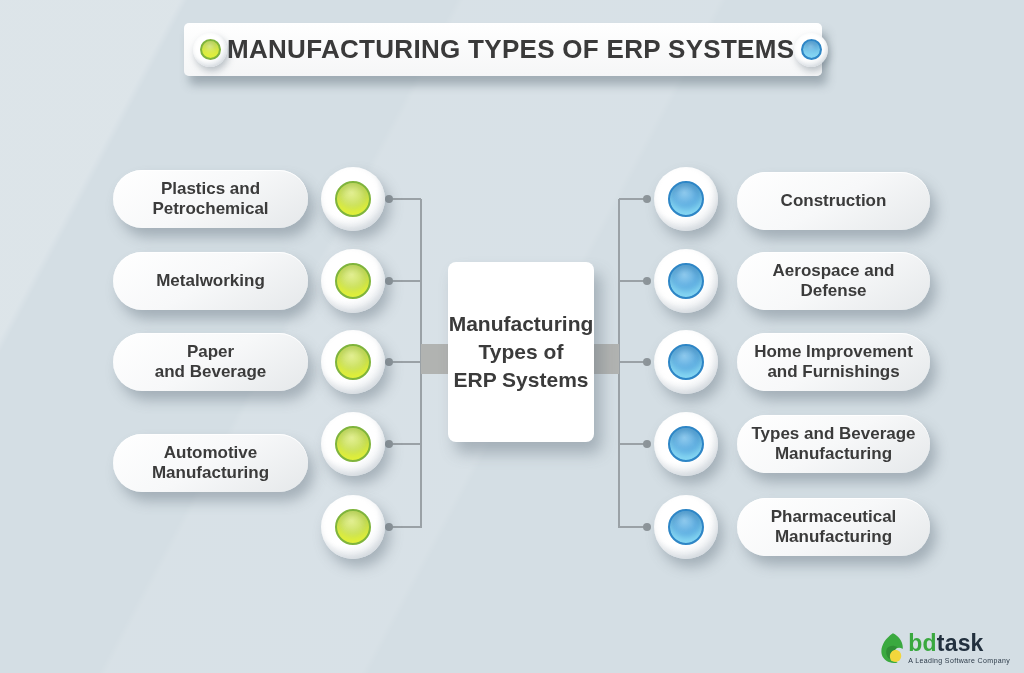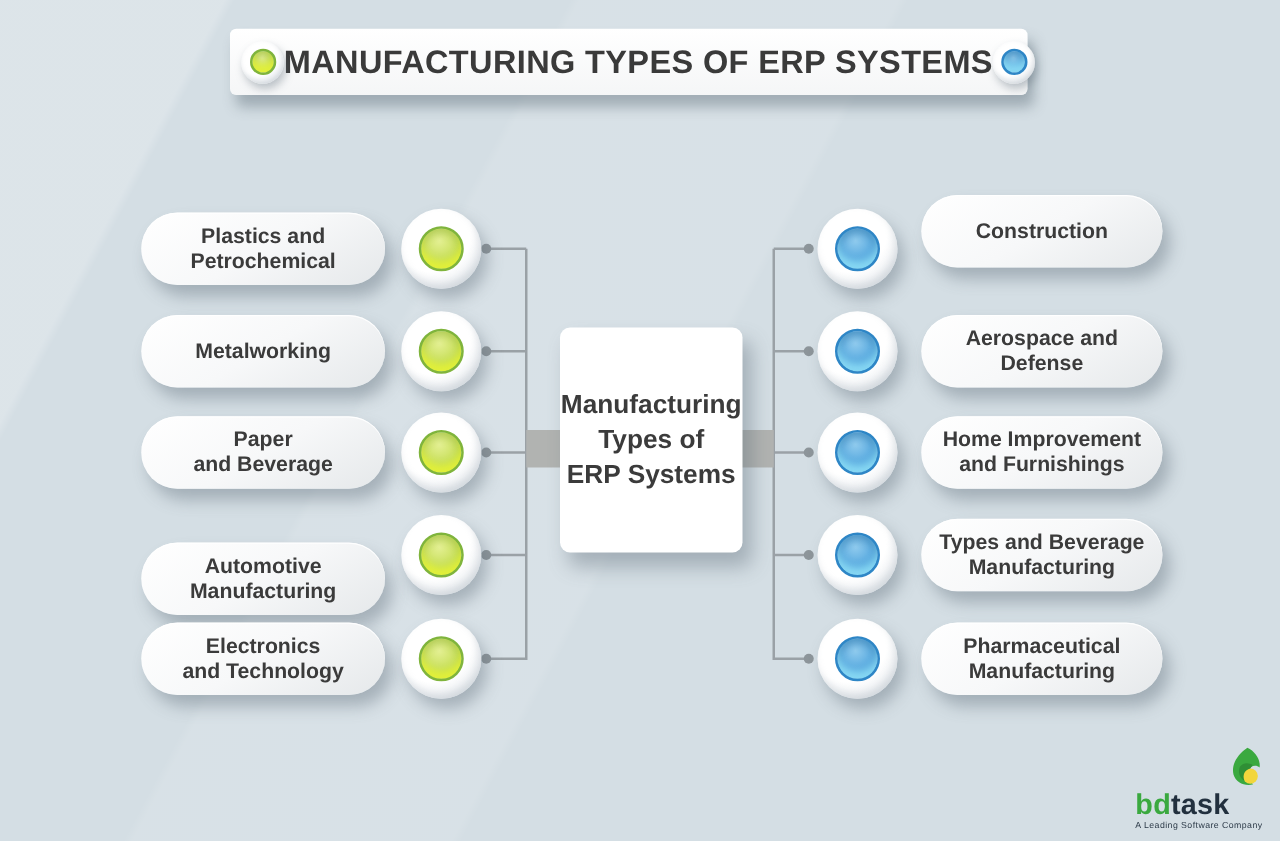--- a/index.html
+++ b/index.html
@@ -77,21 +77,21 @@
     background:#ffffff;border-radius:8px;
     box-shadow:7px 11px 15px rgba(95,110,122,0.42);
     display:flex;align-items:center;justify-content:center;z-index:3;
   }
   .center-box span{
     text-align:center;font-weight:bold;font-size:21px;line-height:1.32;
     color:#3b3b3b;white-space:pre-line;
   }
 
   
-  .logo{position:absolute;right:14px;bottom:9px;display:flex;align-items:flex-end;gap:3px;z-index:5;flex-direction:column;}
+  .logo{position:absolute;right:14px;bottom:9px;display:flex;align-items:flex-end;gap:3px;z-index:5;}
   .logo-flame{display:block;}
   .logo-text{display:flex;flex-direction:column;align-items:flex-start;line-height:1;}
   .brand{font-size:23px;font-weight:bold;letter-spacing:0.2px;}
   .brand .g{color:#3aa93f;}
   .brand .d{color:#22303e;}
   .tagline{font-size:7px;color:#2b3947;letter-spacing:0.35px;margin-top:2px;}
 </style>
 </head>
 <body>
 
@@ -147,24 +147,20 @@
       <span>Metalworking</span>
     </div>
   <div class="pill left" style="top:333px">
       <span>Paper
 and Beverage</span>
     </div>
   <div class="pill left" style="top:434px">
       <span>Automotive
 Manufacturing</span>
     </div>
-  <div class="pill left" style="top:498px">
-      <span>Electronics
-and Technology</span>
-    </div>
 
   <div class="node" style="left:321px;top:167px">
       <div class="core green"></div>
     </div>
   <div class="node" style="left:321px;top:249px">
       <div class="core green"></div>
     </div>
   <div class="node" style="left:321px;top:330px">
       <div class="core green"></div>
     </div>
@@ -184,21 +180,21 @@
   <div class="node" style="left:654px;top:330px">
       <div class="core blue"></div>
     </div>
   <div class="node" style="left:654px;top:412px">
       <div class="core blue"></div>
     </div>
   <div class="node" style="left:654px;top:495px">
       <div class="core blue"></div>
     </div>
 
-  <div class="pill right" style="top:156px">
+  <div class="pill right" style="top:172px">
       <span>Construction</span>
     </div>
   <div class="pill right" style="top:252px">
       <span>Aerospace and
 Defense</span>
     </div>
   <div class="pill right" style="top:333px">
       <span>Home Improvement
 and Furnishings</span>
     </div>

